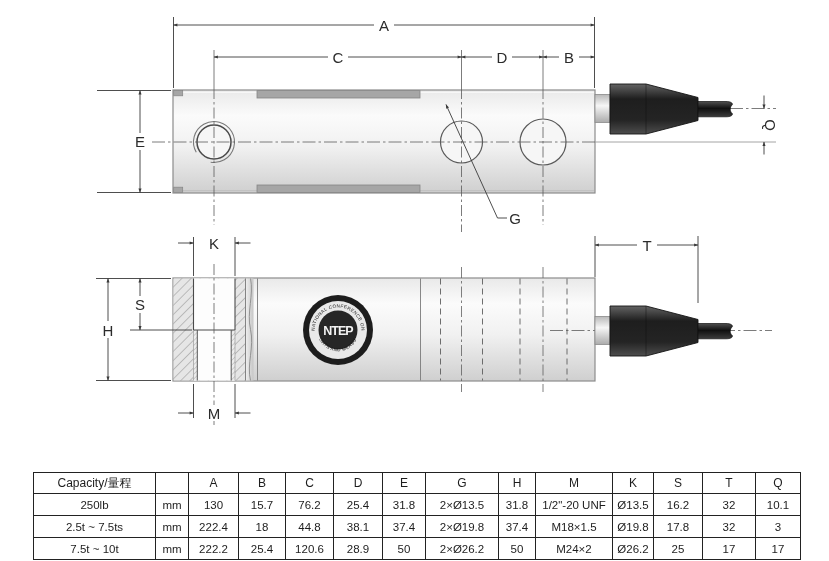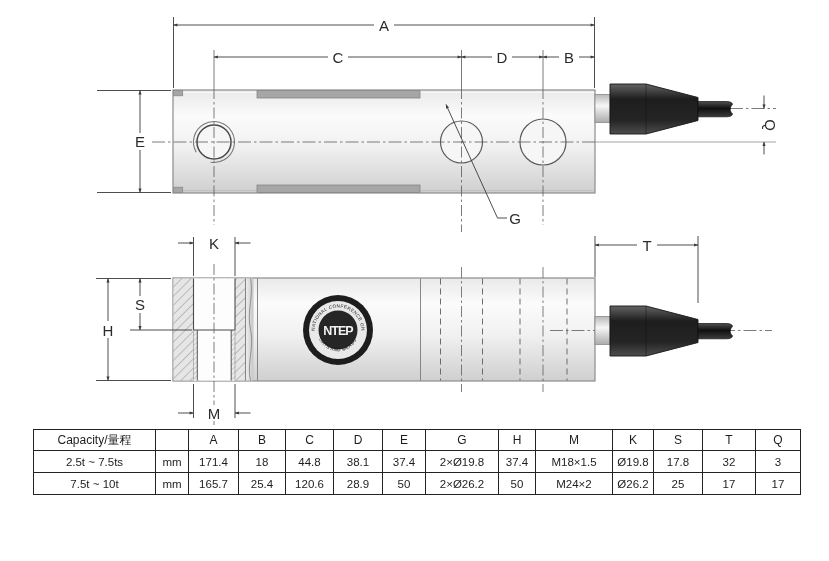--- a/index.html
+++ b/index.html
@@ -1,20 +1,20 @@
 <!DOCTYPE html>
 <html><head>
 <meta charset="utf-8">
 <style>
   html,body{margin:0;padding:0;background:#fff;}
   #page{position:relative;width:829px;height:561px;background:#fff;overflow:hidden;
         font-family:"Liberation Sans",sans-serif;}
   #drawing{position:absolute;left:0;top:0;}
   .dimtext{font:15px "Liberation Sans",sans-serif;fill:#2b2b2b;}
-  #spec-table{position:absolute;left:33px;top:429px;border-collapse:collapse;
+  #spec-table{position:absolute;left:33px;top:472px;border-collapse:collapse;
         font:11.5px "Liberation Sans",sans-serif;color:#1d1d1d;table-layout:fixed;}
   #spec-table th,#spec-table td{border:1px solid #222;text-align:center;vertical-align:middle;
         padding:0;height:21px;font-weight:normal;white-space:nowrap;overflow:hidden;}
   #spec-table th{height:20px;font-size:12px;}
 </style>
 </head>
 <body>
 
 <div id="page">
 
@@ -255,39 +255,55 @@
       <th>H</th>
       <th>M</th>
       <th>K</th>
       <th>S</th>
       <th>T</th>
       <th>Q</th>
     </tr>
   </thead>
   <tbody>
     <tr>
+      <td>250lb</td>
+      <td>mm</td>
+      <td>130</td>
+      <td>15.7</td>
+      <td>76.2</td>
+      <td>25.4</td>
+      <td>31.8</td>
+      <td>2×Ø13.5</td>
+      <td>31.8</td>
+      <td>1/2"-20 UNF</td>
+      <td>Ø13.5</td>
+      <td>16.2</td>
+      <td>32</td>
+      <td>10.1</td>
+    </tr>
+    <tr>
       <td>2.5t ~ 7.5ts</td>
       <td>mm</td>
-      <td>171.4</td>
+      <td>222.4</td>
       <td>18</td>
       <td>44.8</td>
       <td>38.1</td>
       <td>37.4</td>
       <td>2×Ø19.8</td>
       <td>37.4</td>
       <td>M18×1.5</td>
       <td>Ø19.8</td>
       <td>17.8</td>
       <td>32</td>
       <td>3</td>
     </tr>
     <tr>
       <td>7.5t ~ 10t</td>
       <td>mm</td>
-      <td>165.7</td>
+      <td>222.2</td>
       <td>25.4</td>
       <td>120.6</td>
       <td>28.9</td>
       <td>50</td>
       <td>2×Ø26.2</td>
       <td>50</td>
       <td>M24×2</td>
       <td>Ø26.2</td>
       <td>25</td>
       <td>17</td>

